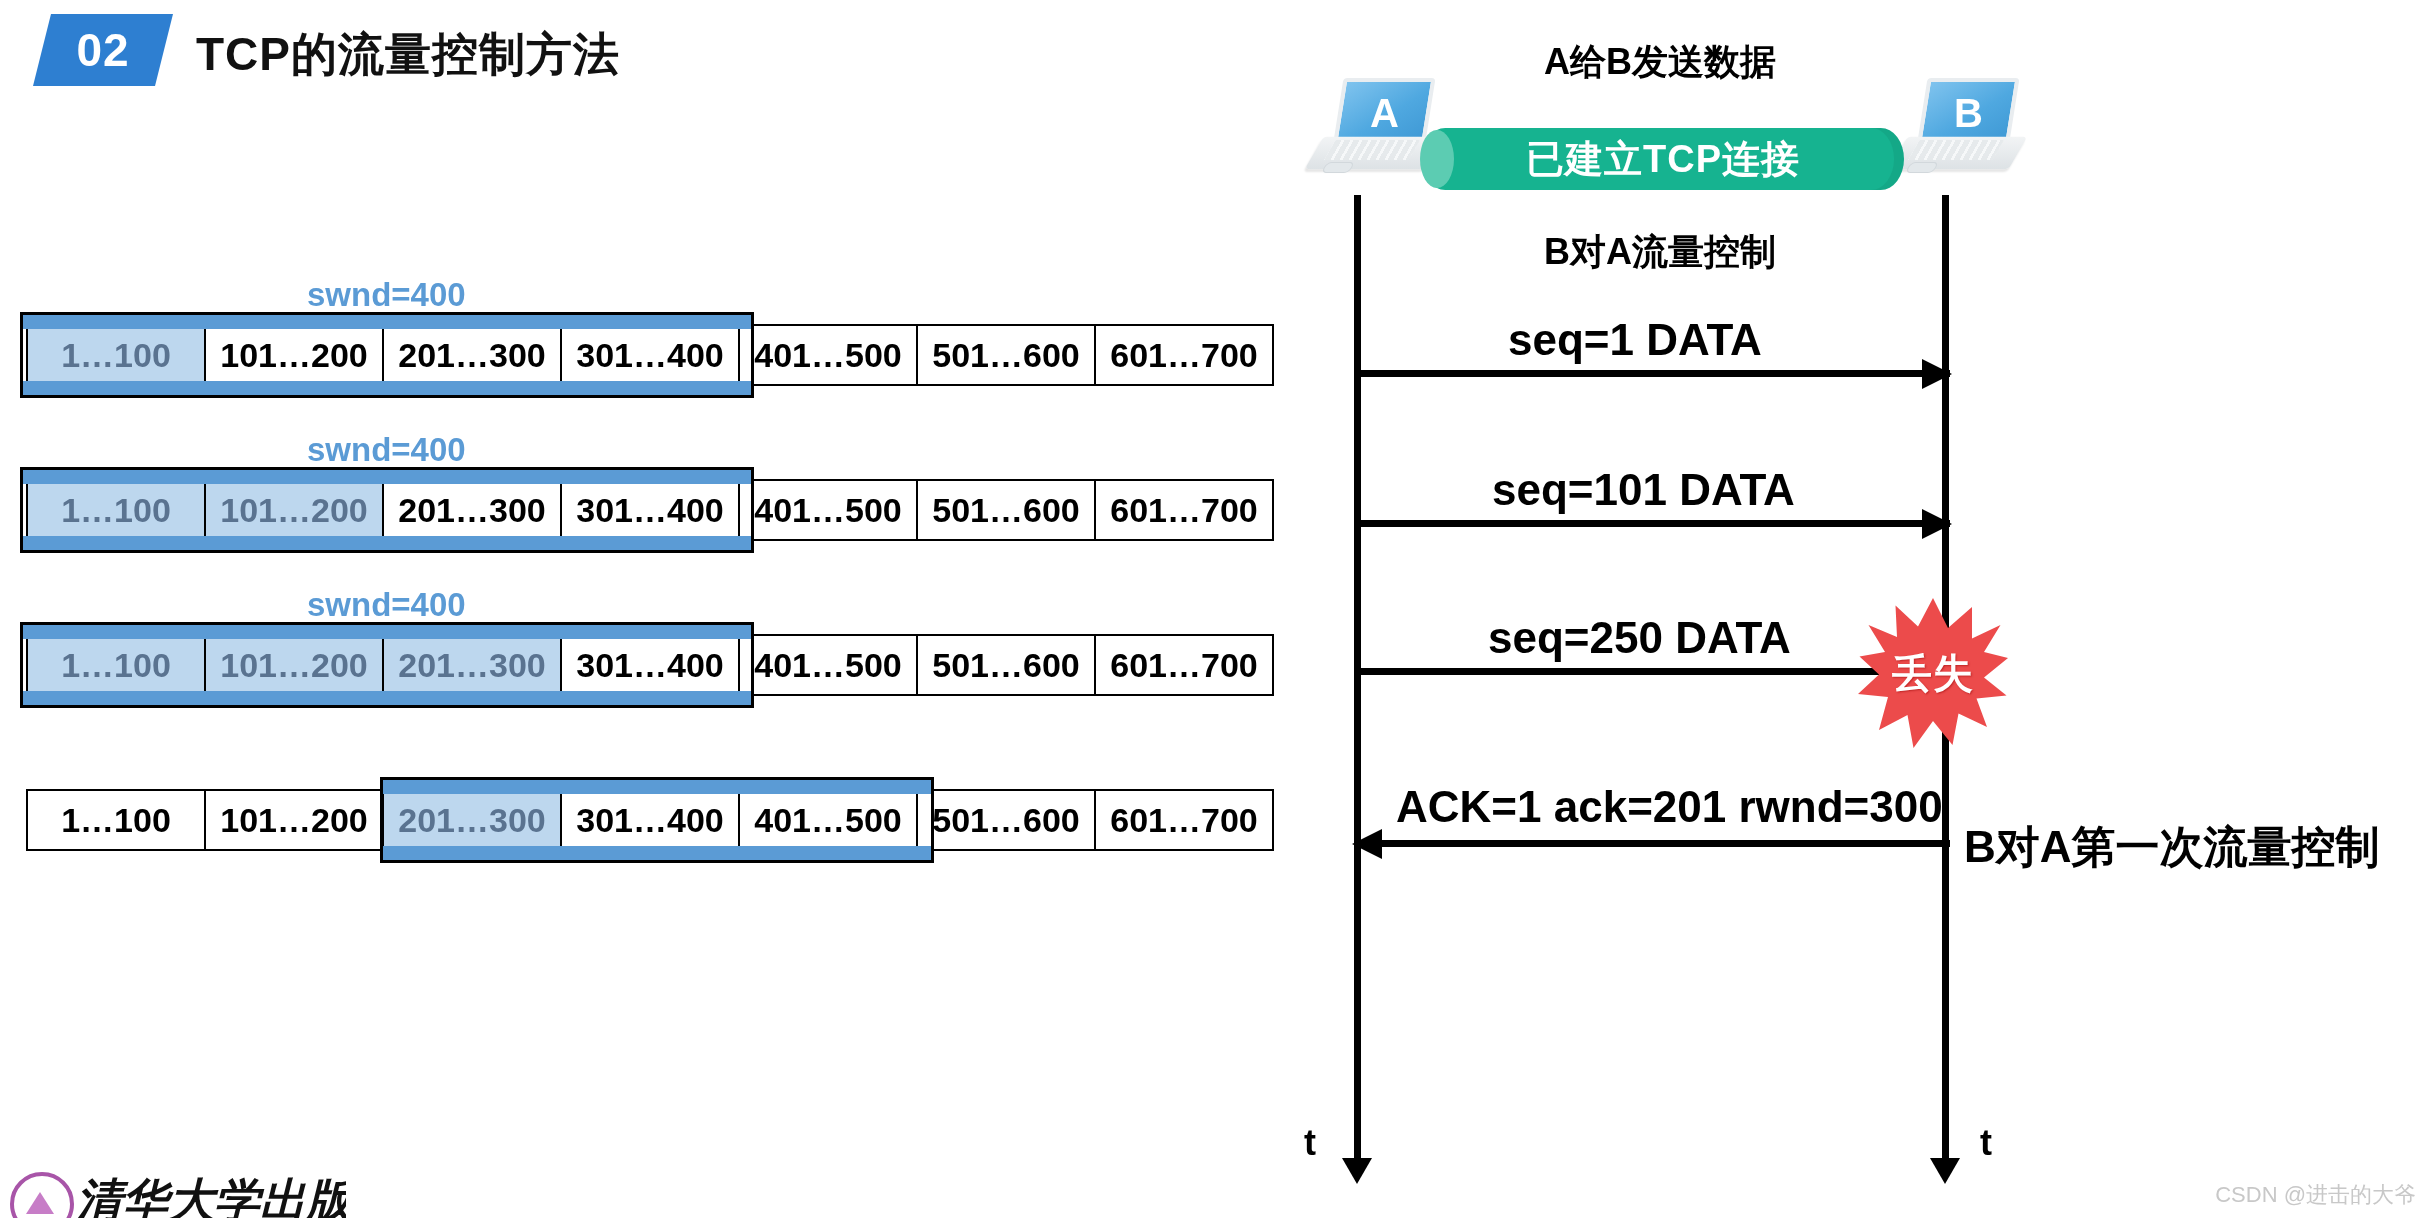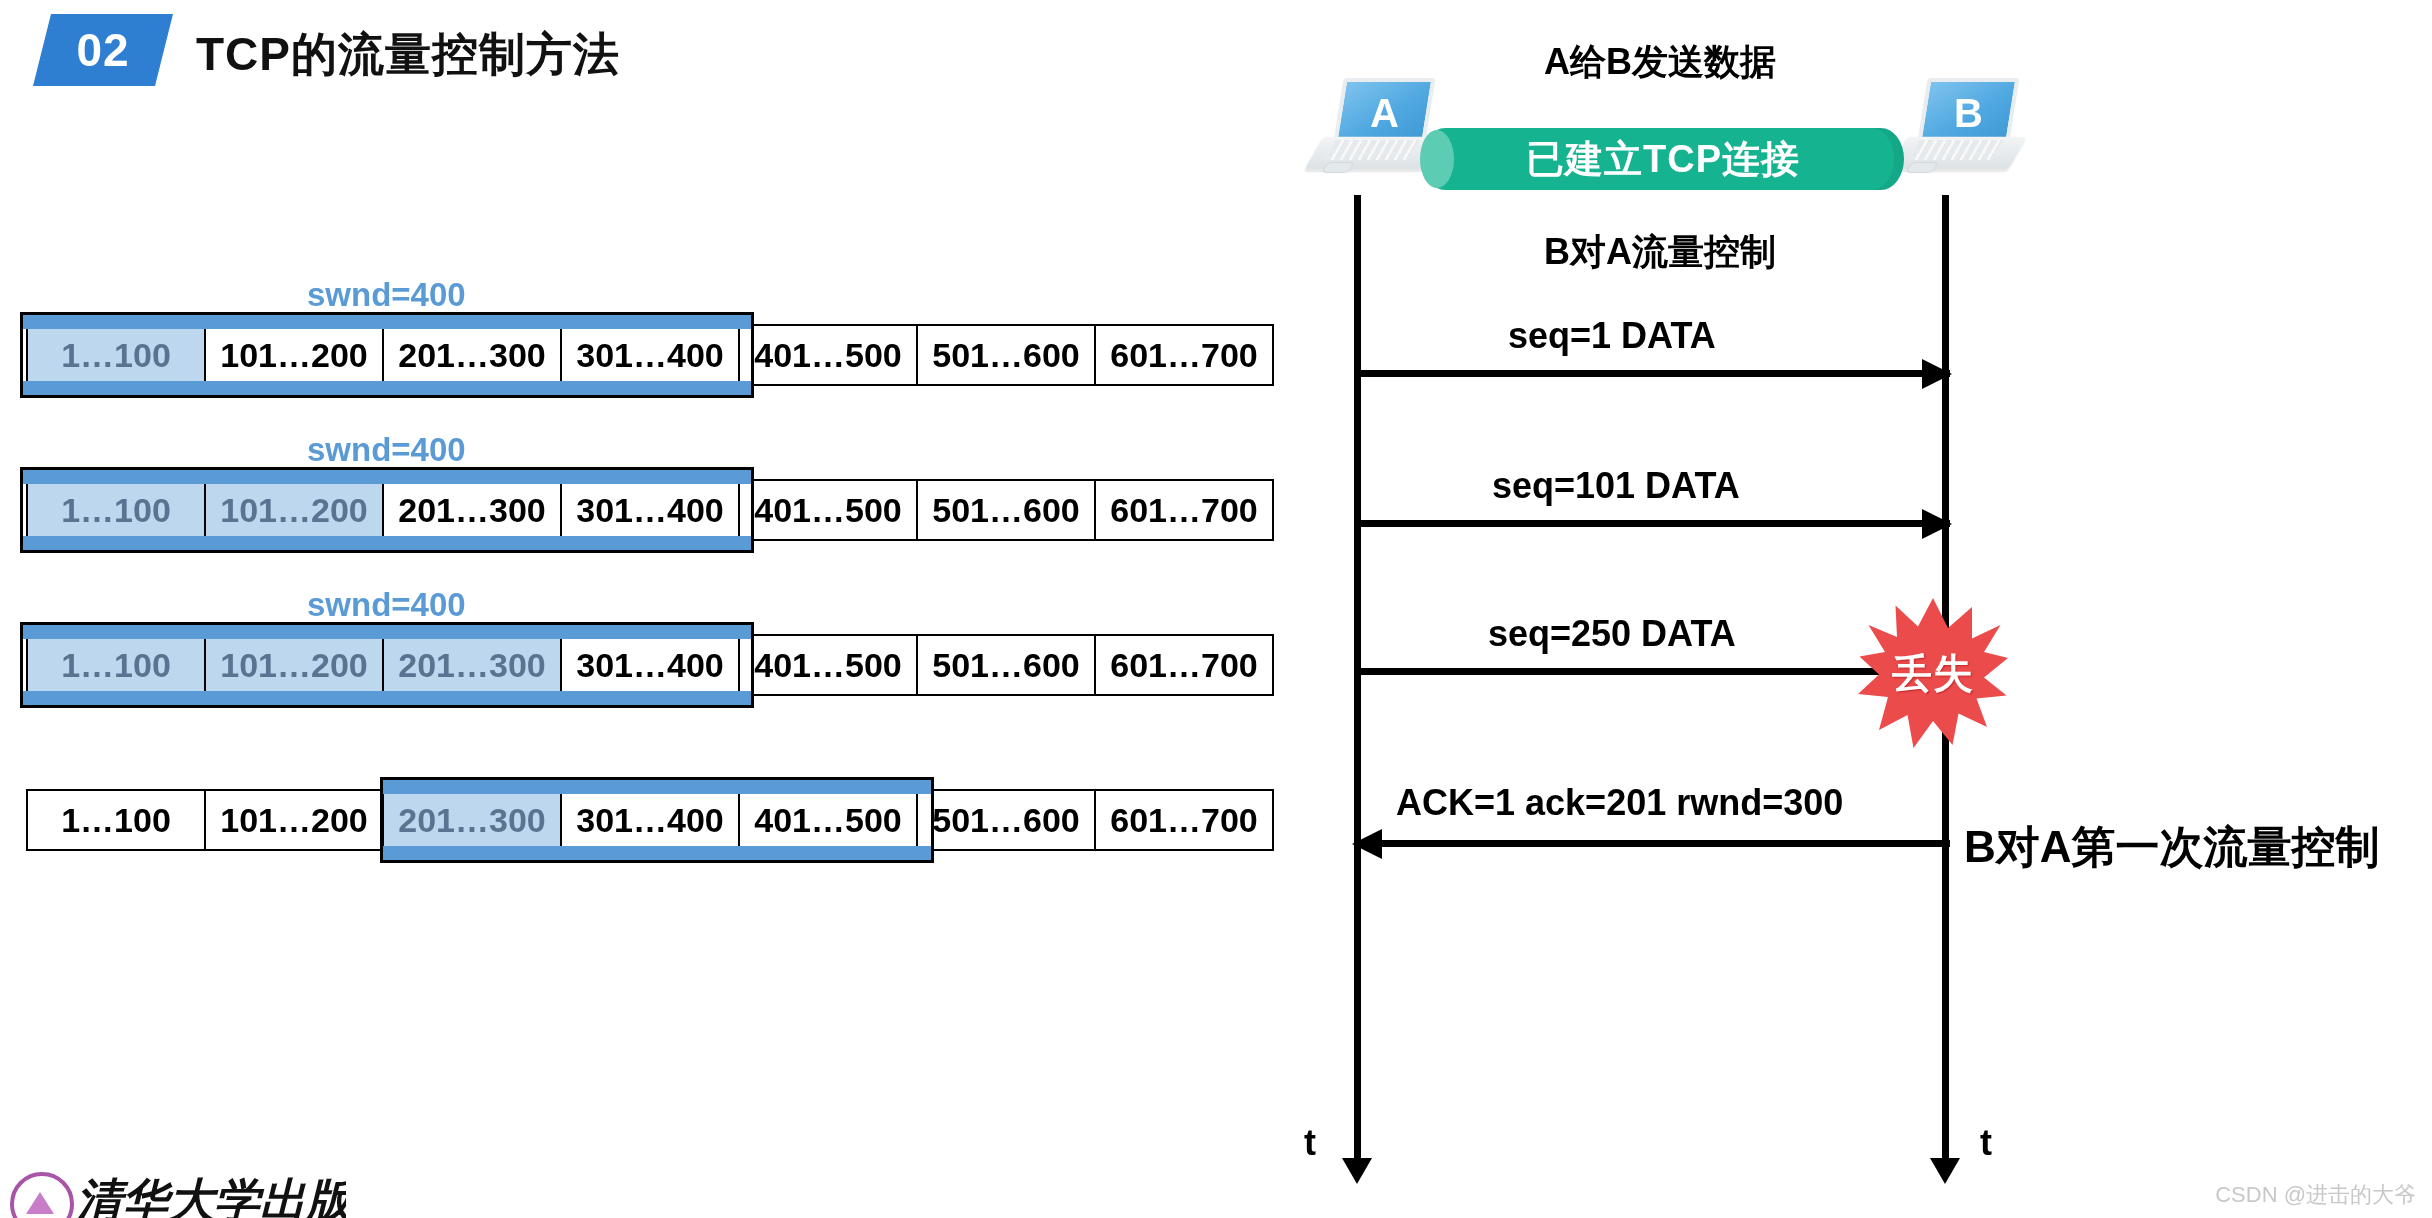--- a/index.html
+++ b/index.html
@@ -122,21 +122,21 @@
     position:absolute;right:-2px;top:-11px;width:0;height:0;
     border-top:15px solid transparent;border-bottom:15px solid transparent;
     border-left:30px solid #000000;
   }
   .msg .head-l{
     position:absolute;left:-2px;top:-11px;width:0;height:0;
     border-top:15px solid transparent;border-bottom:15px solid transparent;
     border-right:30px solid #000000;
   }
   .msg-label{
-    position:absolute;font-size:36px;font-weight:bold;color:#000000;
+    position:absolute;font-size:44px;font-weight:bold;color:#000000;
     white-space:nowrap;
   }
   .side-note{
     position:absolute;font-size:44px;font-weight:bold;color:#000000;
     white-space:nowrap;
   }
 
   
   #burst{position:absolute;width:150px;height:150px;}
   #burst .star{

